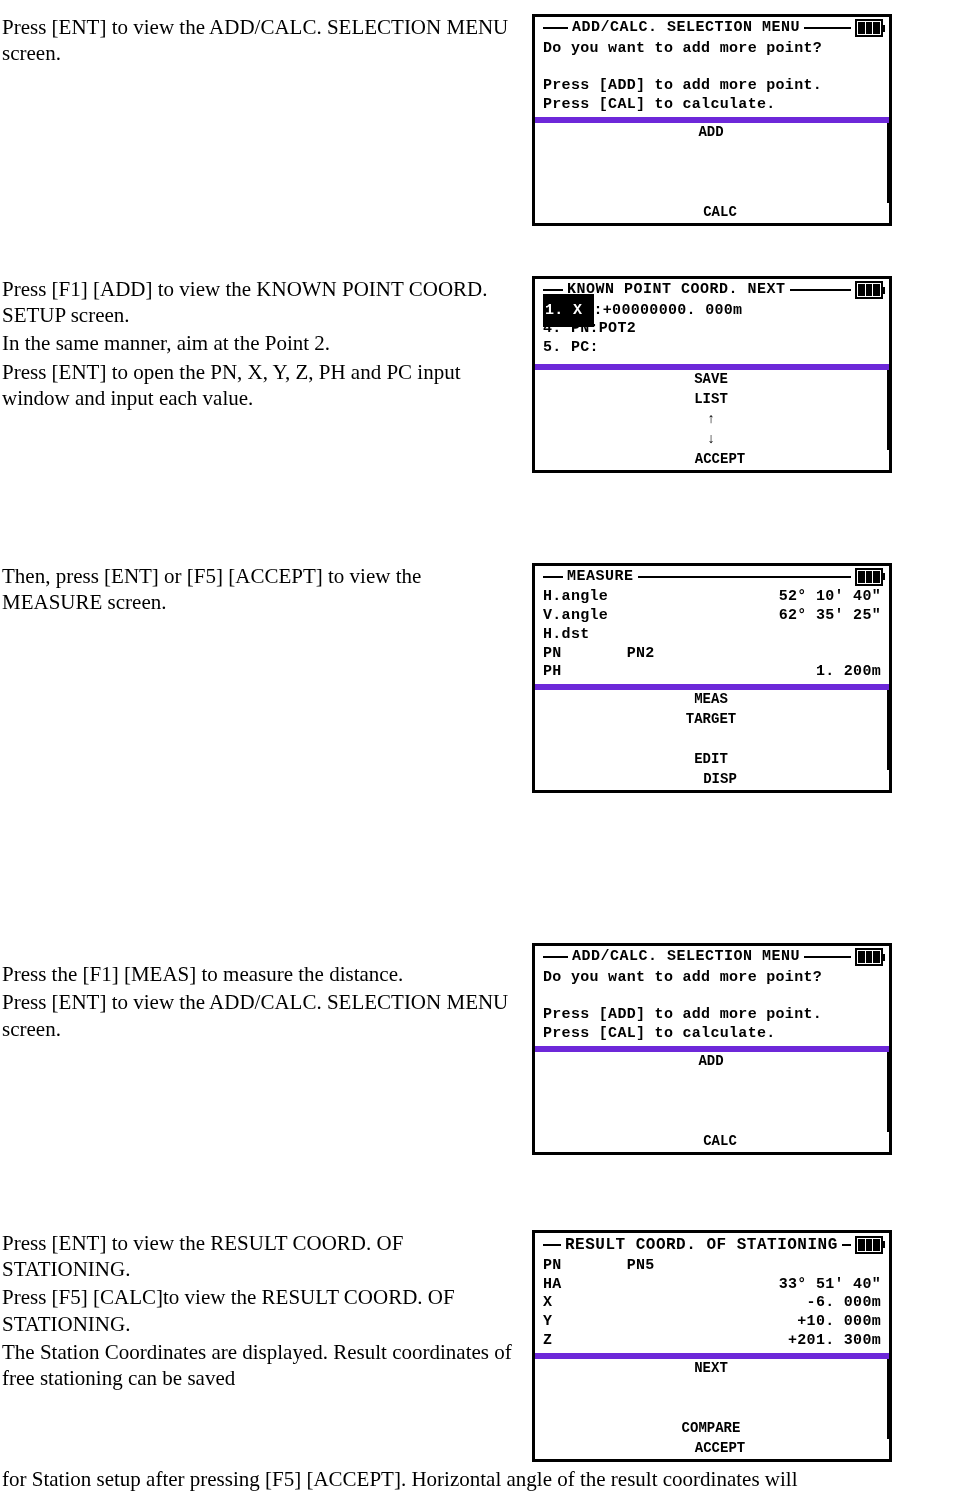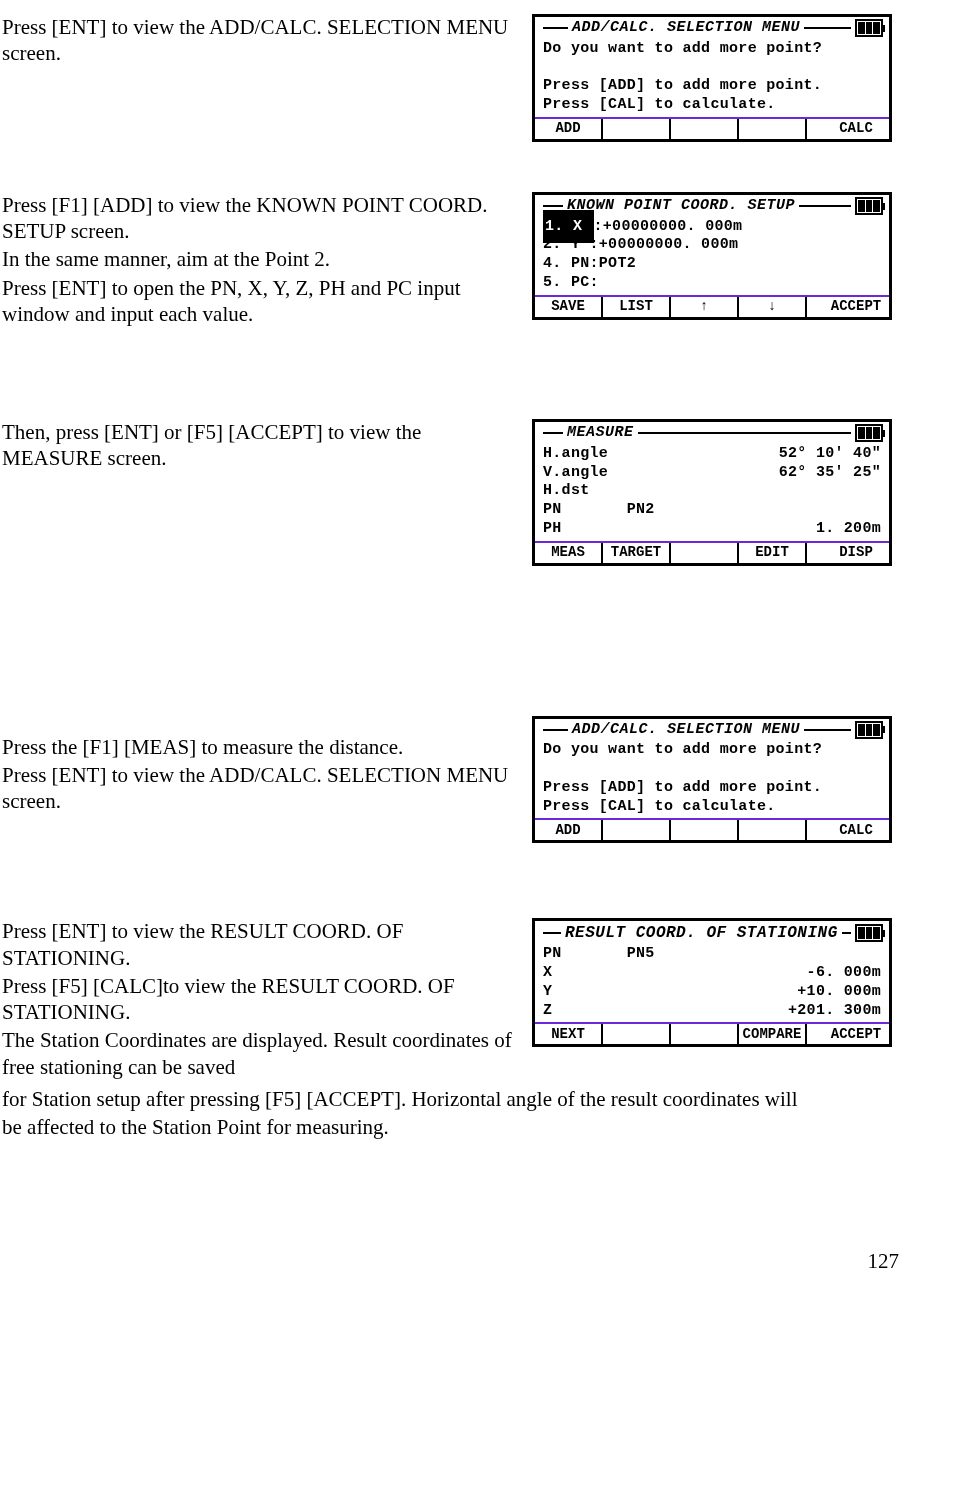--- a/index.html
+++ b/index.html
@@ -51,21 +51,20 @@
   }
   .tline {
     flex: 0 0 auto;
     border-top: 2px solid #000;
     height: 0;
   }
   .lcd-title {
     white-space: nowrap;
     font-weight: bold;
     letter-spacing: 0.5px;
-    font-style: italic;
   }
   .batt {
     flex: 0 0 auto;
     margin-left: auto;
     display: inline-flex;
     align-items: center;
   }
   .batt-body {
     width: 22px;
     height: 12px;
@@ -93,21 +92,22 @@
     font-family: "Courier New", monospace;
     font-weight: bold;
   }
   .inv {
     background: #000;
     color: #fff;
     padding: 8px 2px;
   }
   .softkeys {
     display: flex;
-    border-top: 2px solid #6d28d9;
+    border-top: 6px solid #6d28d9;
+    flex-direction: column;
   }
   .softkeys .sk {
     flex: 1;
     border-right: 2px solid #000;
     text-align: center;
     padding: 1px 0;
     font-family: "Courier New", monospace;
     font-weight: bold;
     font-size: 14px;
     min-height: 18px;
@@ -189,34 +189,33 @@
   <div class="row">
     <div class="text-col">
       <p>Press [F1] [ADD] to view the KNOWN POINT COORD. SETUP screen.</p>
       <p>In the same manner, aim at the Point 2.</p>
       <p>Press [ENT] to open the PN, X, Y, Z, PH and PC input window and input each value.</p>
     </div>
     <div class="screen-col">
       <div class="lcd">
         <div class="lcd-title-row">
           <span class="tline" style="width:20px"></span>
-          <span class="lcd-title">KNOWN POINT COORD. SETUP</span>
+          <span class="lcd-title">KNOWN POINT COORD. NEXT</span>
           <span class="tline" style="flex:1"></span>
           <span class="batt">
             <span class="batt-body">
                 <span></span>
                 <span></span>
                 <span></span>
               </span>
               <span class="batt-tip"></span>
           </span>
         </div>
         <div class="lcd-body tight">
           <div class="ln"><span class="inv">1. X </span><span>:+00000000. 000m</span></div>
-          <div class="ln">2. Y :+00000000. 000m</div>
           <div class="ln">4. PN:POT2</div>
           <div class="ln">5. PC:</div>
         </div>
         <div class="softkeys">
           <div class="sk">SAVE</div>
           <div class="sk">LIST</div>
           <div class="sk arrow">↑</div>
           <div class="sk arrow">↓</div>
           <div class="sk">ACCEPT</div>
         </div>
@@ -320,20 +319,21 @@
             <span class="batt-body">
                 <span></span>
                 <span></span>
                 <span></span>
               </span>
               <span class="batt-tip"></span>
           </span>
         </div>
         <div class="lcd-body tight">
           <div class="kv-row"><span>PN       PN5</span><span></span></div>
+          <div class="kv-row"><span>HA</span><span>33° 51′ 40″</span></div>
           <div class="kv-row"><span>X</span><span>-6. 000m</span></div>
           <div class="kv-row"><span>Y</span><span>+10. 000m</span></div>
           <div class="kv-row"><span>Z</span><span>+201. 300m</span></div>
         </div>
         <div class="softkeys">
           <div class="sk">NEXT</div>
           <div class="sk"></div>
           <div class="sk"></div>
           <div class="sk">COMPARE</div>
           <div class="sk">ACCEPT</div>

